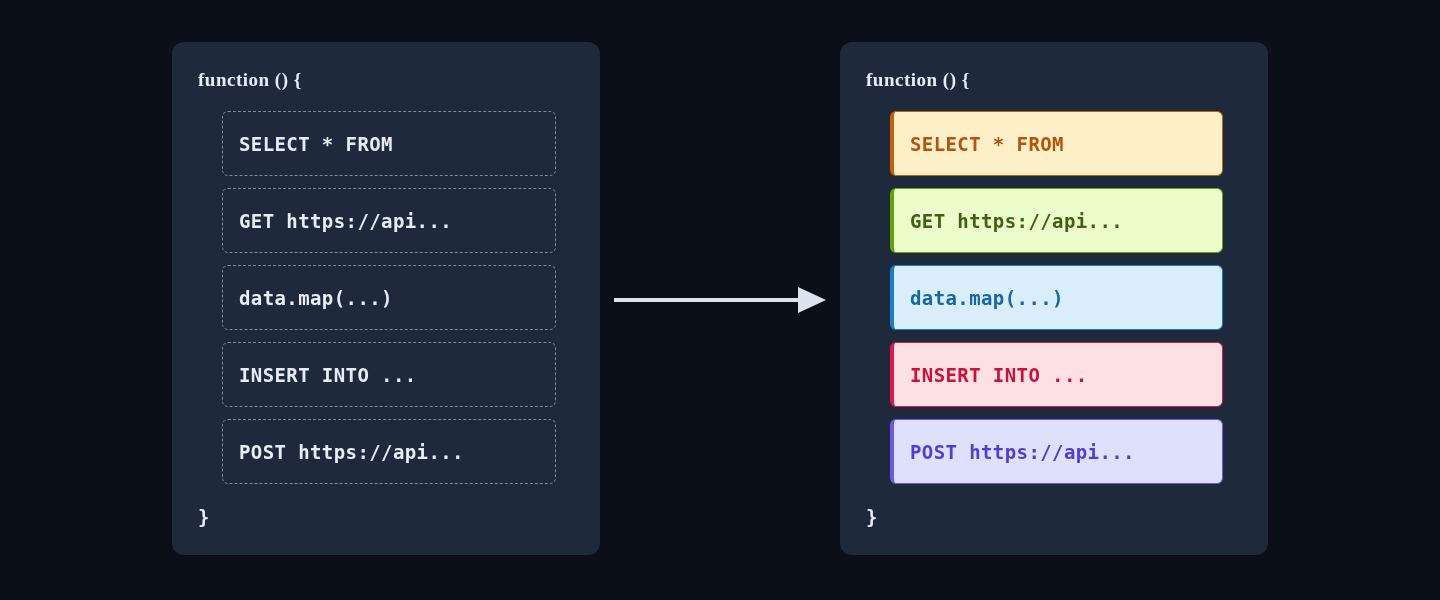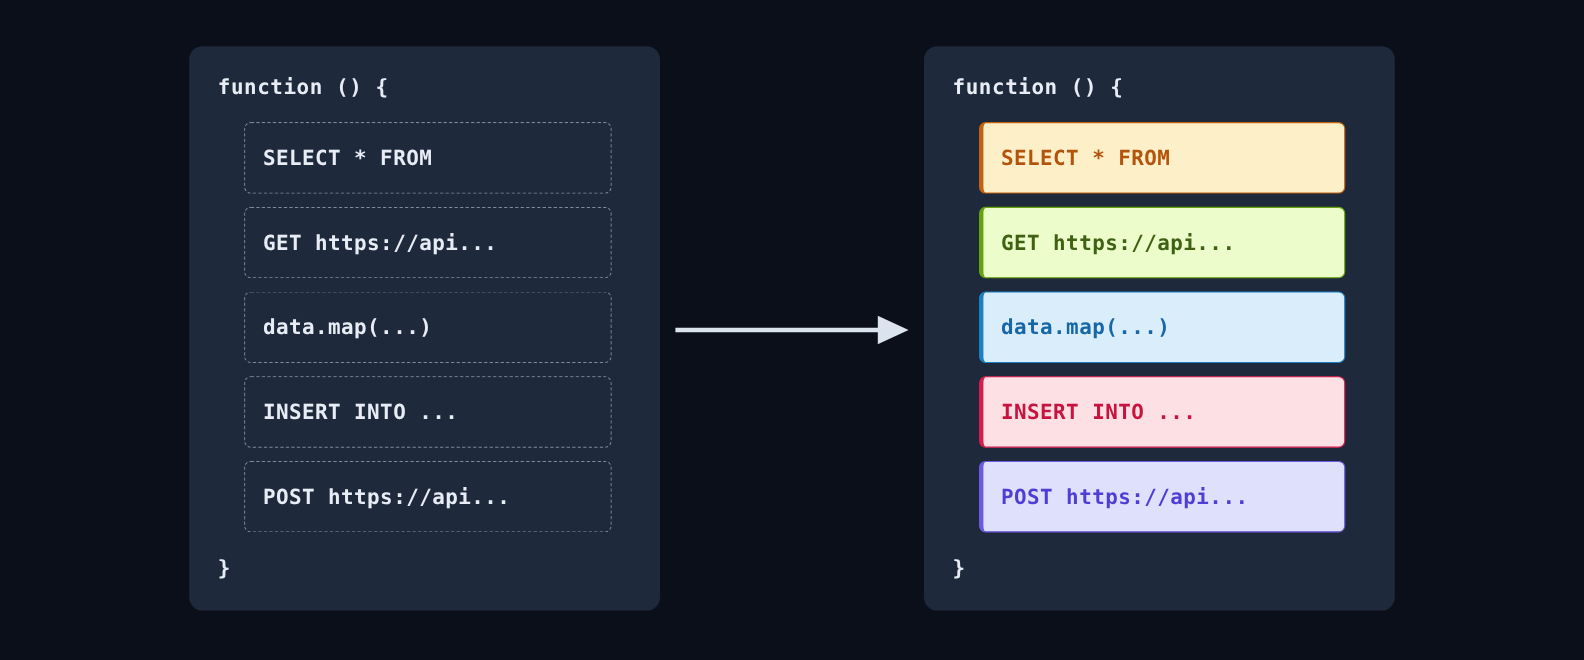--- a/index.html
+++ b/index.html
@@ -31,21 +31,21 @@
   .panel.after  { left: 840px; top: 42px; width: 428px; height: 513px; }
 
   .brace {
     font-family: "DejaVu Sans Mono", "Liberation Mono", monospace;
     font-size: 19px;
     font-weight: bold;
     color: #e8edf5;
     letter-spacing: 0.5px;
     line-height: 1;
   }
-  .brace.open  { margin: 0 0 0 0; }
+  .brace.open  { margin: 0 0 0 0; font-family: Liberation Serif, serif; }
   .brace.close { margin-top: 0; }
 
   .rows {
     margin: 22px 0 0 24px;
     display: flex;
     flex-direction: column;
     gap: 12px;
   }
   .rows.tight { margin-bottom: 24px; }
 

